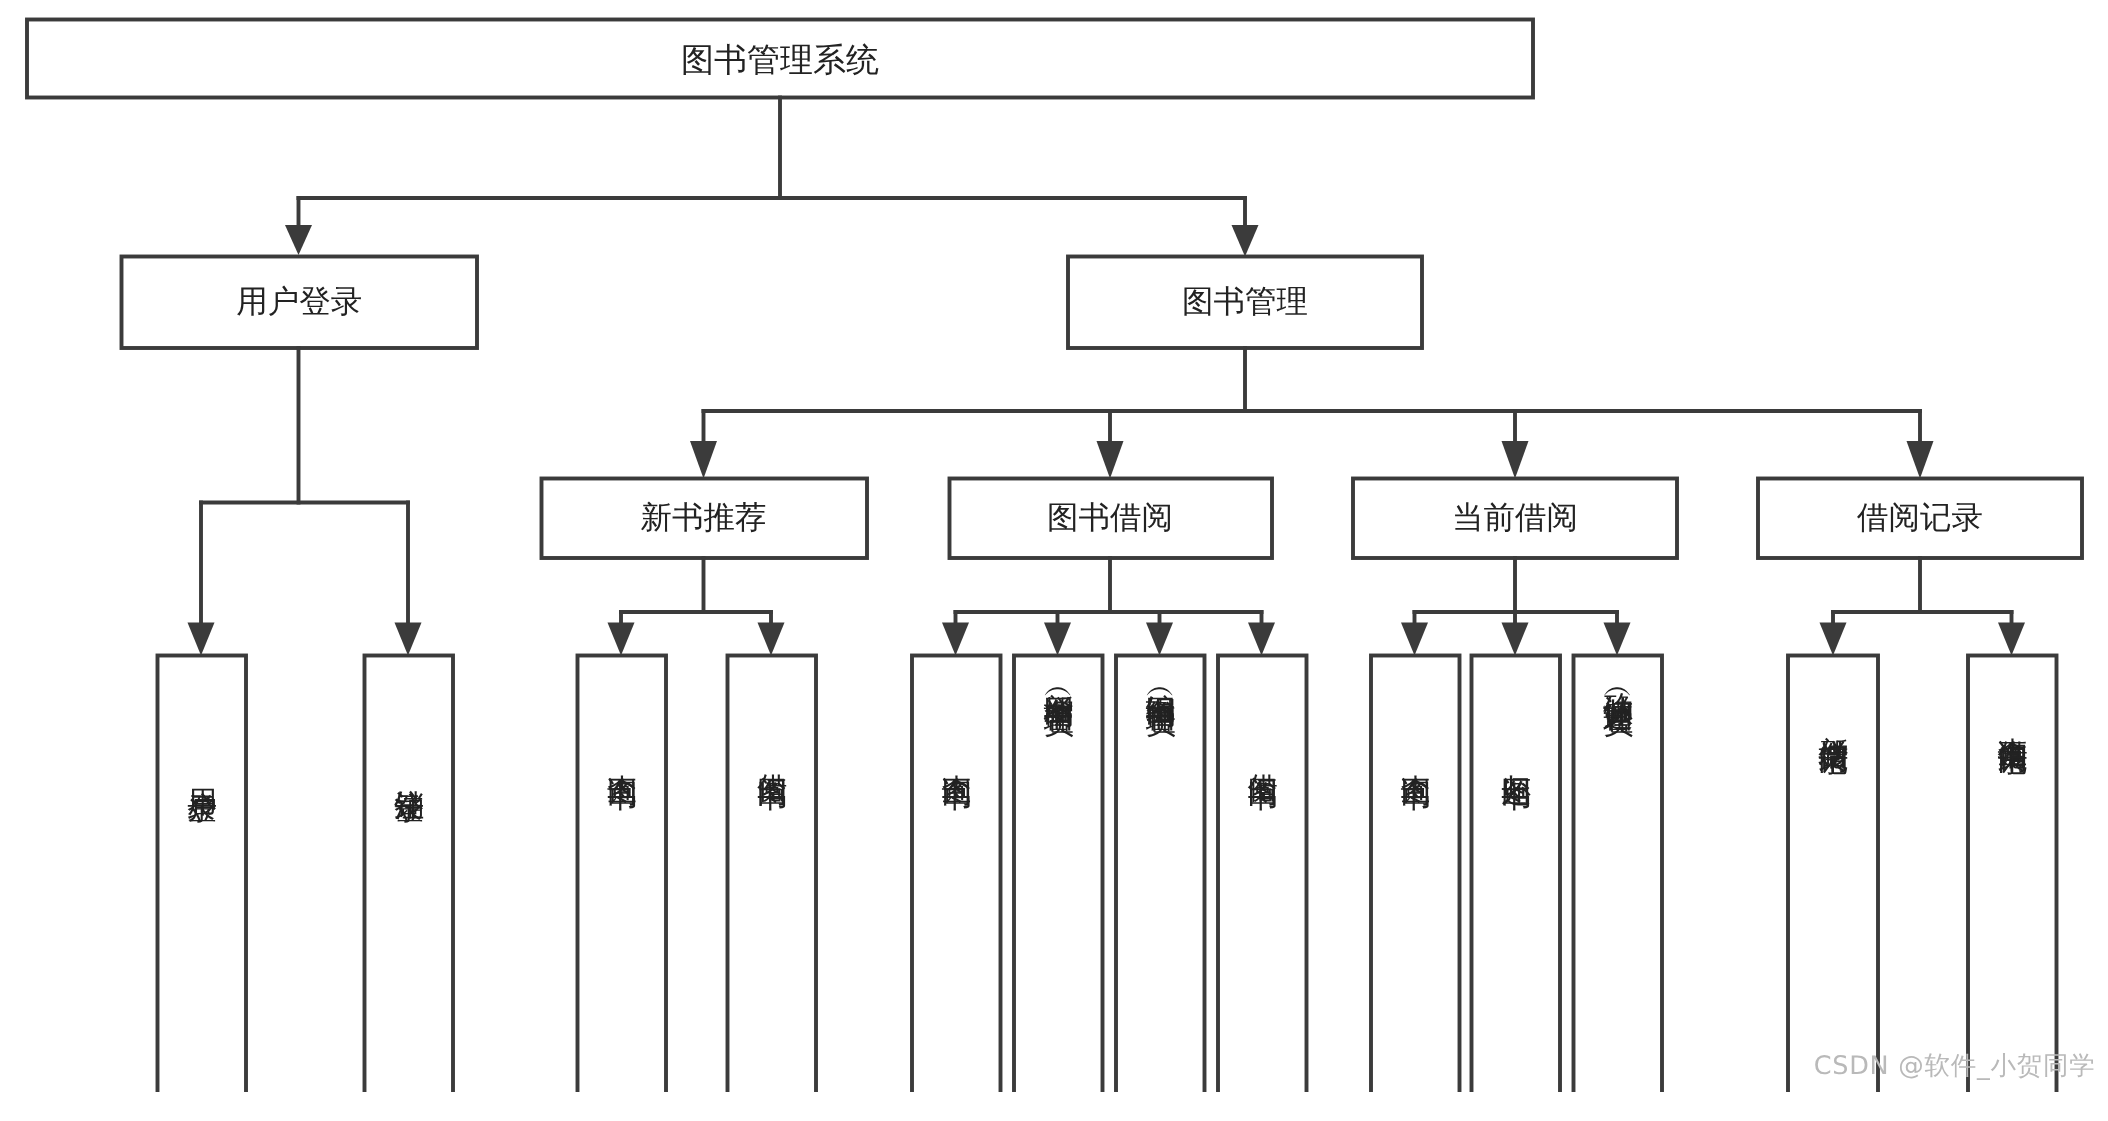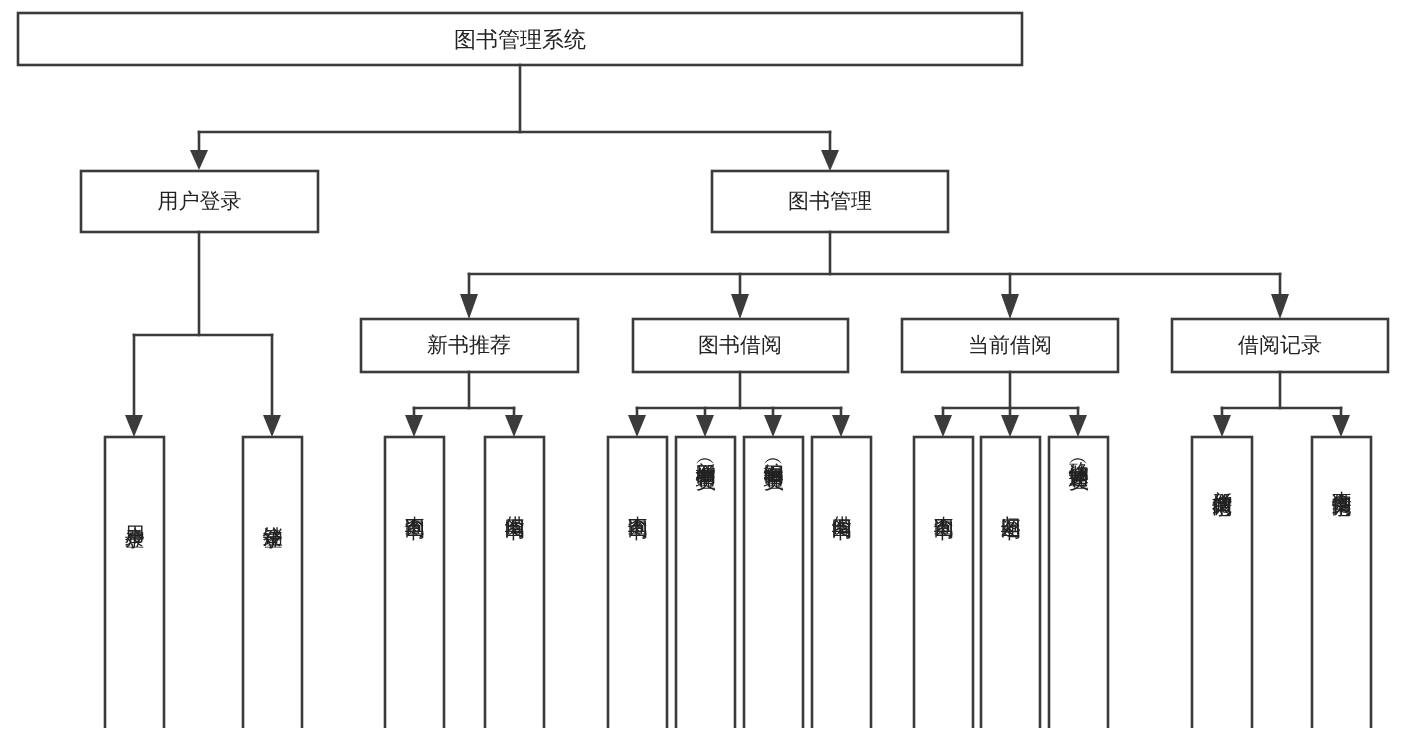--- a/index.html
+++ b/index.html
@@ -244,14 +244,15 @@
     <span class="leaf-label">确认归还（管理员）</span>
   </div>
 
   <div class="leaf-label-wrap" style="left:1192px; top:475px; width:60px; height:255px;">
     <span class="leaf-label">新增借阅记录</span>
   </div>
   <div class="leaf-label-wrap" style="left:1312px; top:475px; width:59px; height:255px;">
     <span class="leaf-label">查询借阅记录</span>
   </div>
 
+  <div class="watermark">CSDN @软件_小贺同学</div>
 
 </div>
 
 </body></html>

